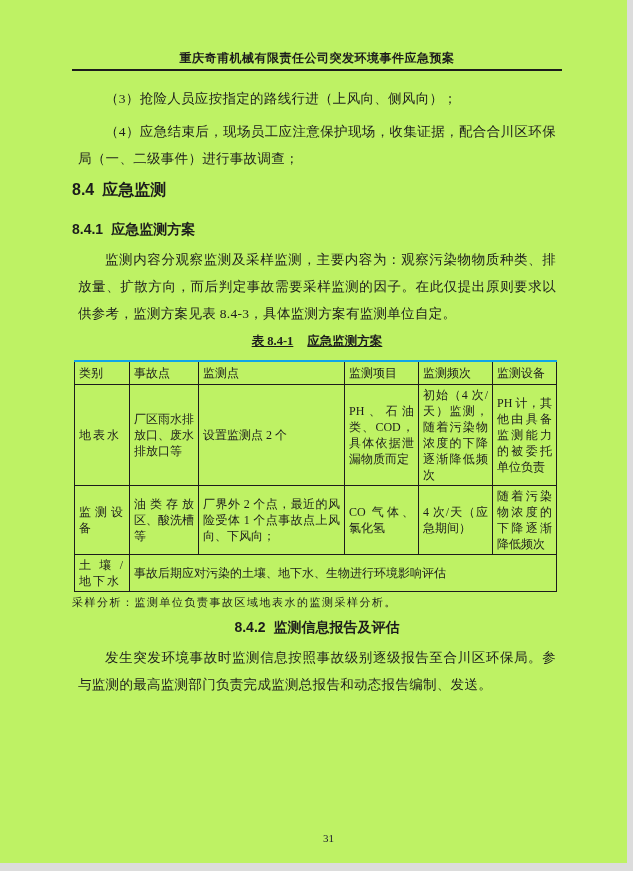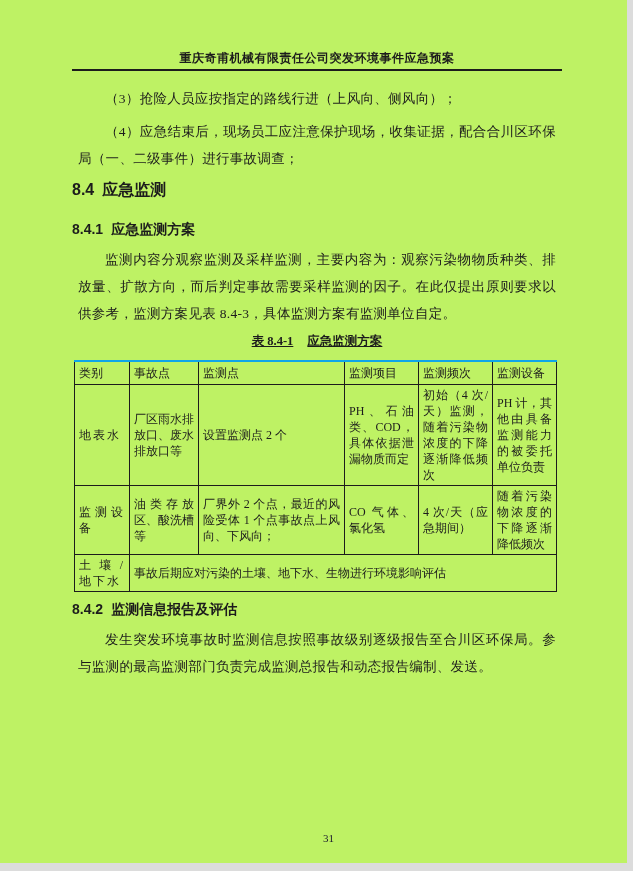--- a/index.html
+++ b/index.html
@@ -124,23 +124,24 @@
           <td>4 次/天（应急期间）</td>
           <td>随着污染物浓度的下降逐渐降低频次</td>
         </tr>
         <tr class="row-soil">
           <td class="cat">土壤/地下水</td>
           <td colspan="5">事故后期应对污染的土壤、地下水、生物进行环境影响评估</td>
         </tr>
       </tbody>
     </table>
 
+    <p class="note">采样分析：监测单位负责事故区域地表水的监测采样分析。</p>
 
 
-    <div class="h-minor" style=""><span class="h-num">8.4.2</span><span>监测信息报告及评估</span></div>
+    <div class="h-minor" style="text-align:center;"><span class="h-num">8.4.2</span><span>监测信息报告及评估</span></div>
 
     <p class="para">发生突发环境事故时监测信息按照事故级别逐级报告至合川区环保局。参与监测的最高监测部门负责完成监测总报告和动态报告编制、发送。</p>
 
   </div>
 
   <div class="page-number">31</div>
 
   <div class="edge-right"></div>
   <div class="edge-bottom"></div>
 

